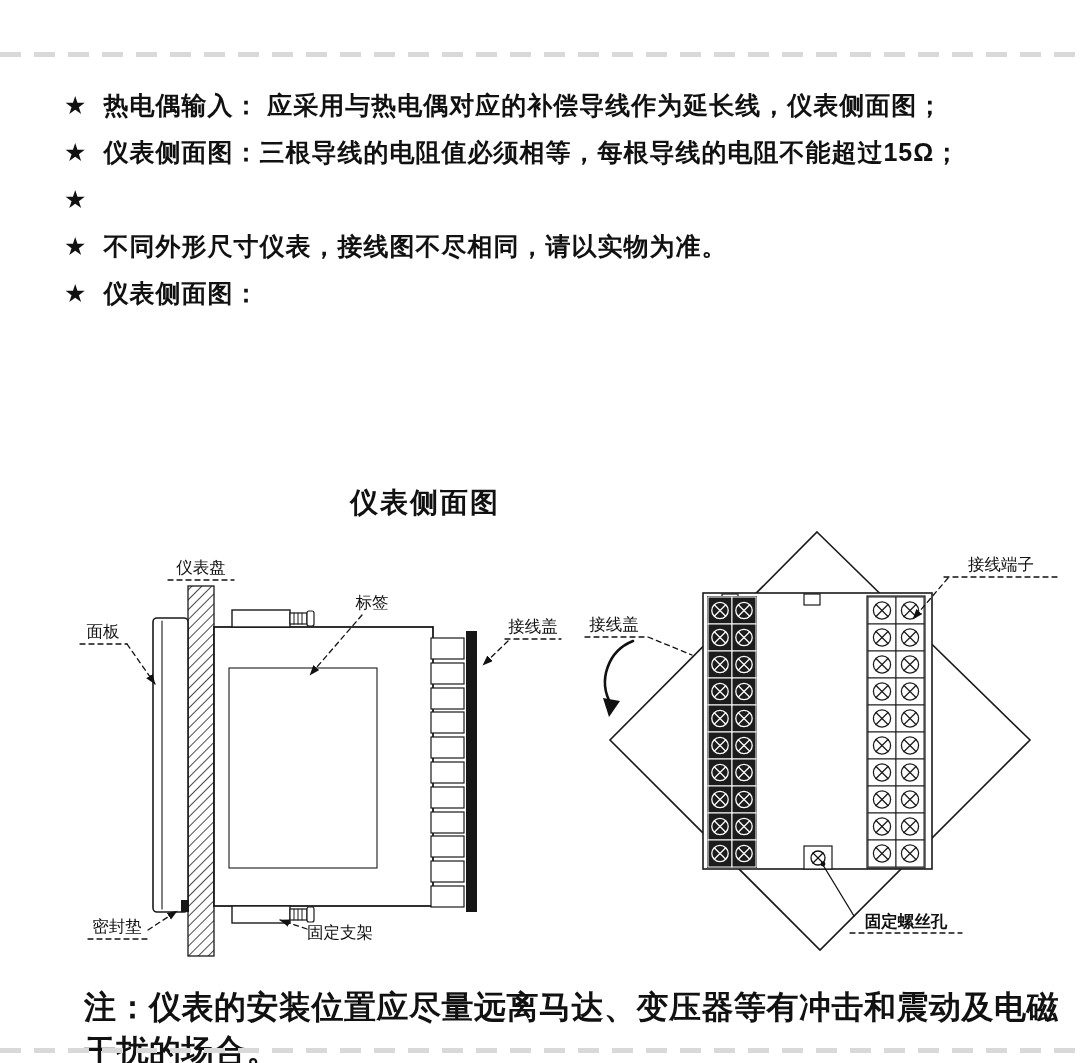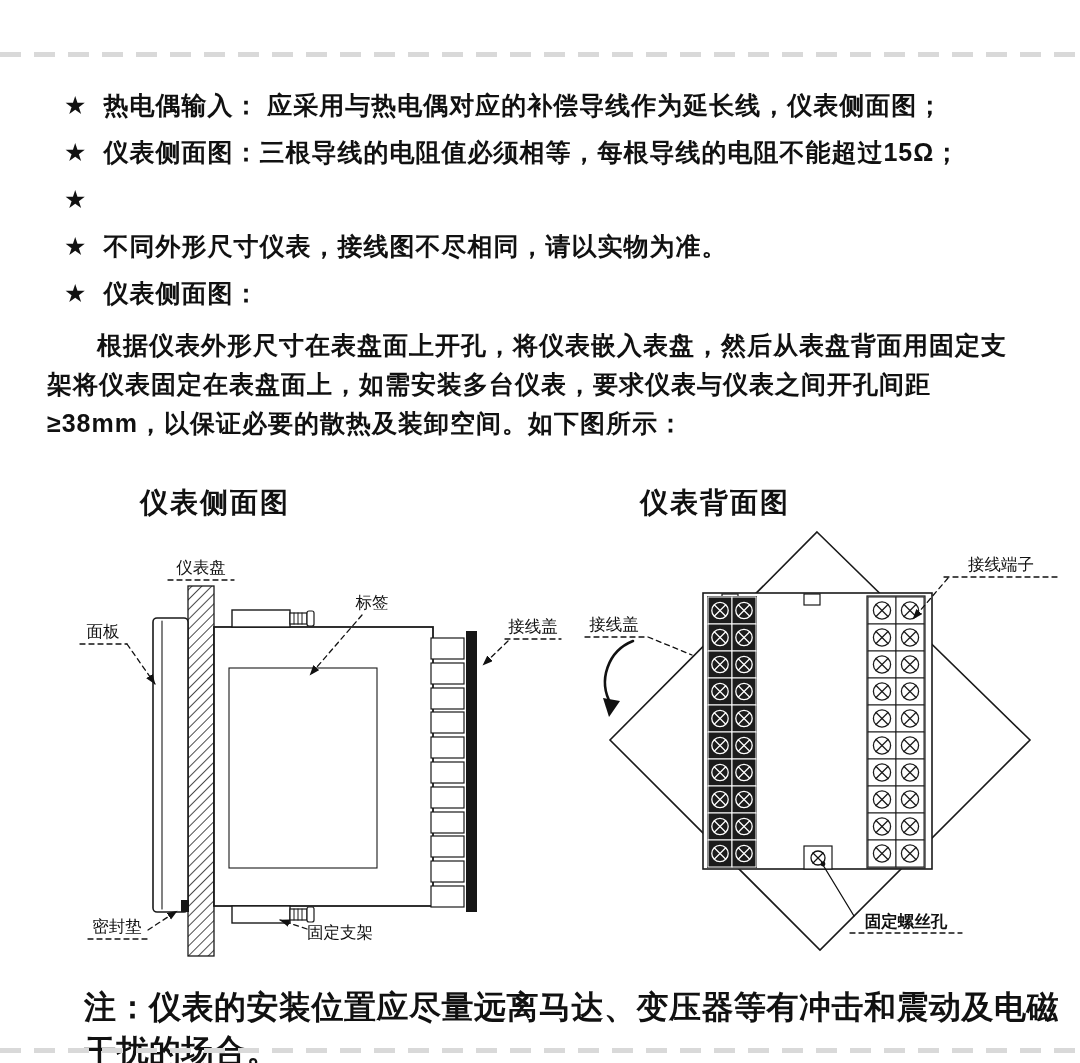--- a/index.html
+++ b/index.html
@@ -23,21 +23,21 @@
   .bullets li.gap-before { margin-top:10px; }
   .star { flex:0 0 auto; }
 
   .install-para {
     margin:18px 40px 0 47px; width:965px;
     font-size:25px; font-weight:bold; line-height:39px;
     text-indent:2em; letter-spacing:1px;
   }
 
   .diagram-title {
-    position:absolute; top:484px; width:360px; text-align:left;
+    position:absolute; top:484px; width:360px; text-align:right;
     font-family:"Liberation Serif","DejaVu Serif",serif;
     font-weight:bold; font-size:28px; letter-spacing:2px; color:#111;
   }
   .title-side { left:140px; }
   .title-back { left:640px; }
 
   .diagram-svg { position:absolute; top:520px; left:0; }
   .diagram-svg text { font-family:"Liberation Sans","DejaVu Sans",sans-serif; fill:#111; }
   .dash { stroke:#111; stroke-width:1.3; stroke-dasharray:5 4; fill:none; }
   .ink  { stroke:#1a1a1a; fill:#ffffff; }
@@ -69,24 +69,22 @@
     <li>
       <span class="star">★</span>
       <span>不同外形尺寸仪表，接线图不尽相同，请以实物为准。</span>
     </li>
     <li class="gap-before">
       <span class="star">★</span>
       <span>仪表侧面图：</span>
     </li>
   </ul>
 
-  <p class="install-para">根据仪表外形尺寸在表盘面上开孔，将仪表嵌入表盘，然后从表盘背面用固定支架将仪表固定在表盘面上，如需安装多台仪表，要求仪表与仪表之间开孔间距≥38mm，以保证必要的散热及装卸空间。如下图所示：</p>
 
   <div class="diagram-title title-side">仪表侧面图</div>
-  <div class="diagram-title title-back">仪表背面图</div>
 
   <svg class="diagram-svg" width="1080" height="460" viewBox="0 0 1080 460">
     <defs>
       <pattern id="hatch" width="7" height="7" patternUnits="userSpaceOnUse" patternTransform="rotate(45)">
         <rect width="7" height="7" fill="#ffffff"></rect>
         <line x1="0" y1="0" x2="0" y2="7" stroke="#2a2a2a" stroke-width="1.7"></line>
       </pattern>
       <marker id="arr" markerWidth="9" markerHeight="8" refX="7.5" refY="3" orient="auto" markerUnits="strokeWidth">
         <path d="M0,0 L8,3 L0,6 Z" fill="#111"></path>
       </marker>

